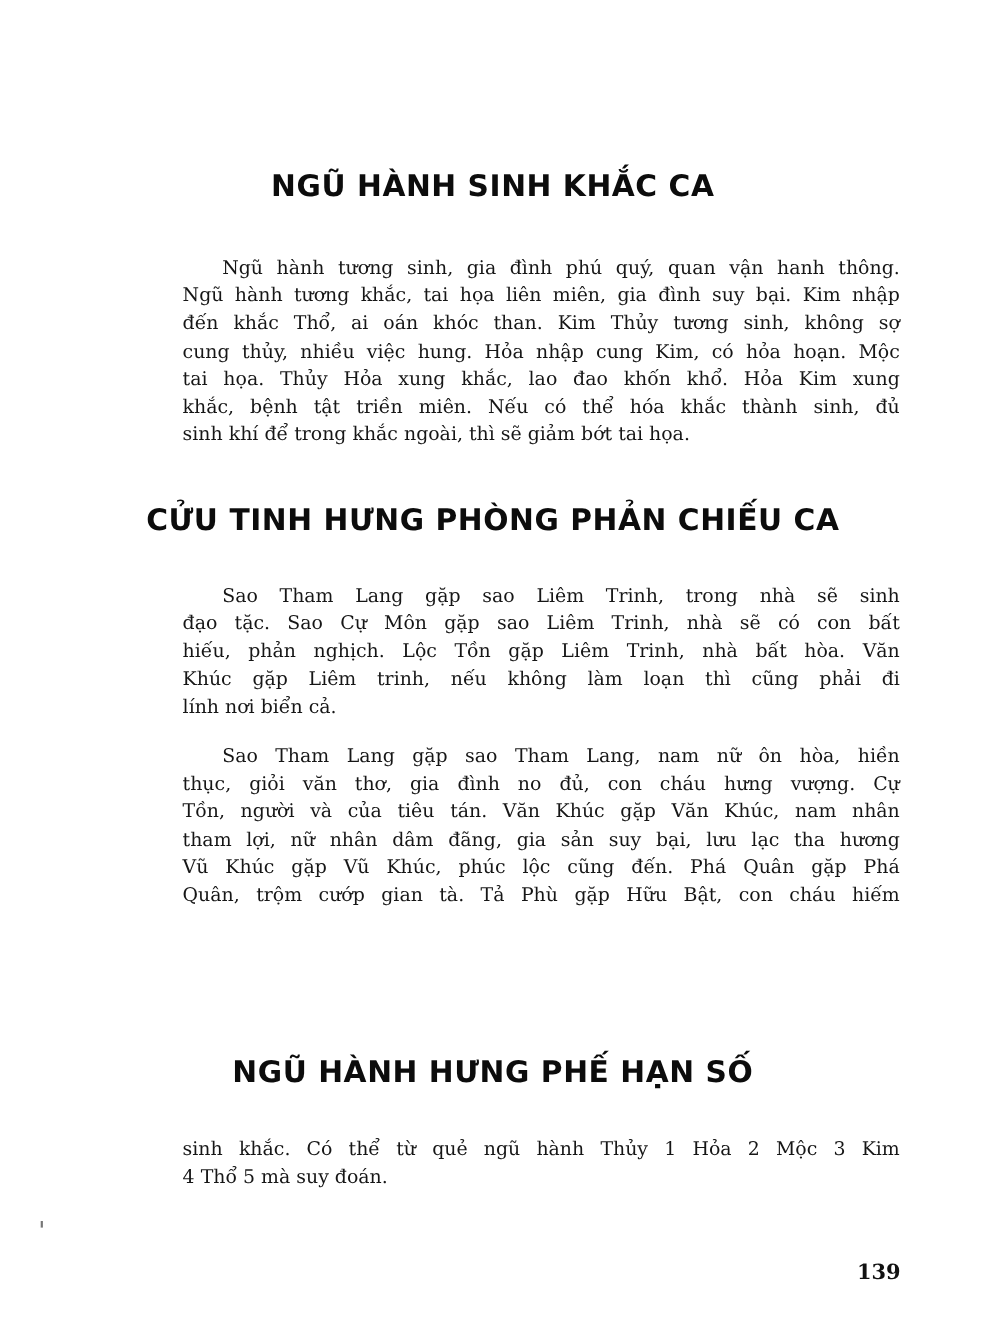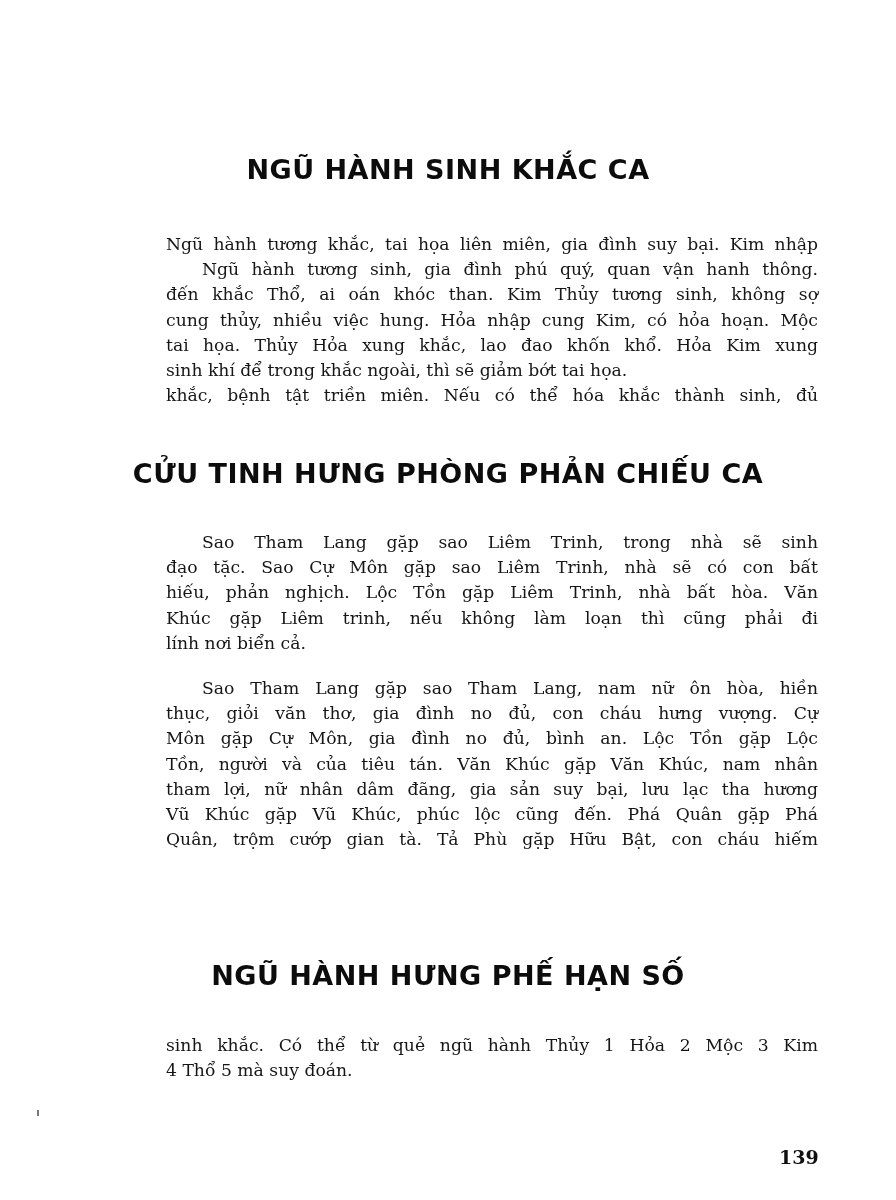--- a/index.html
+++ b/index.html
@@ -25,41 +25,40 @@
   }
   .edge-mark { position: absolute; left: 37px; top: 1110px; width: 2px; height: 6px; background: #777; }
 </style>
 </head>
 <body>
 
 <div class="page">
 
   <h2 class="heading" style="top:154px;">NGŨ HÀNH SINH KHẮC CA</h2>
   <div class="para" style="top:232px;">
+    <span class="ln first">Ngũ hành tương sinh, gia đình phú quý, quan vận hanh thông.</span>
     <span class="ln">Ngũ hành tương khắc, tai họa liên miên, gia đình suy bại. Kim nhập</span>
-    <span class="ln first">Ngũ hành tương sinh, gia đình phú quý, quan vận hanh thông.</span>
     <span class="ln">đến khắc Thổ, ai oán khóc than. Kim Thủy tương sinh, không sợ</span>
     <span class="ln">cung thủy, nhiều việc hung. Hỏa nhập cung Kim, có hỏa hoạn. Mộc</span>
     <span class="ln">tai họa. Thủy Hỏa xung khắc, lao đao khốn khổ. Hỏa Kim xung</span>
+    <span class="ln">khắc, bệnh tật triền miên. Nếu có thể hóa khắc thành sinh, đủ</span>
     <span class="ln last">sinh khí để trong khắc ngoài, thì sẽ giảm bớt tai họa.</span>
-    <span class="ln">khắc, bệnh tật triền miên. Nếu có thể hóa khắc thành sinh, đủ</span>
   </div>
 
   <h2 class="heading" style="top:458px;">CỬU TINH HƯNG PHÒNG PHẢN CHIẾU CA</h2>
   <div class="para" style="top:530px;">
     <span class="ln first">Sao Tham Lang gặp sao Liêm Trinh, trong nhà sẽ sinh</span>
     <span class="ln">đạo tặc. Sao Cự Môn gặp sao Liêm Trinh, nhà sẽ có con bất</span>
     <span class="ln">hiếu, phản nghịch. Lộc Tồn gặp Liêm Trinh, nhà bất hòa. Văn</span>
     <span class="ln">Khúc gặp Liêm trinh, nếu không làm loạn thì cũng phải đi</span>
     <span class="ln last">lính nơi biển cả.</span>
   </div>
   <div class="para" style="top:676px;">
     <span class="ln first">Sao Tham Lang gặp sao Tham Lang, nam nữ ôn hòa, hiền</span>
     <span class="ln">thục, giỏi văn thơ, gia đình no đủ, con cháu hưng vượng. Cự</span>
-    <span class="ln">Môn gặp Cự Môn, gia đình no đủ, bình an. Lộc Tồn gặp Lộc</span>
     <span class="ln">Tồn, người và của tiêu tán. Văn Khúc gặp Văn Khúc, nam nhân</span>
     <span class="ln">tham lợi, nữ nhân dâm đãng, gia sản suy bại, lưu lạc tha hương</span>
     <span class="ln">Vũ Khúc gặp Vũ Khúc, phúc lộc cũng đến. Phá Quân gặp Phá</span>
     <span class="ln">Quân, trộm cướp gian tà. Tả Phù gặp Hữu Bật, con cháu hiếm</span>
   </div>
 
   <h2 class="heading" style="top:960px;">NGŨ HÀNH HƯNG PHẾ HẠN SỐ</h2>
   <div class="para" style="top:1033px;">
     <span class="ln">sinh khắc. Có thể từ quẻ ngũ hành Thủy 1 Hỏa 2 Mộc 3 Kim</span>
     <span class="ln last">4 Thổ 5 mà suy đoán.</span>

